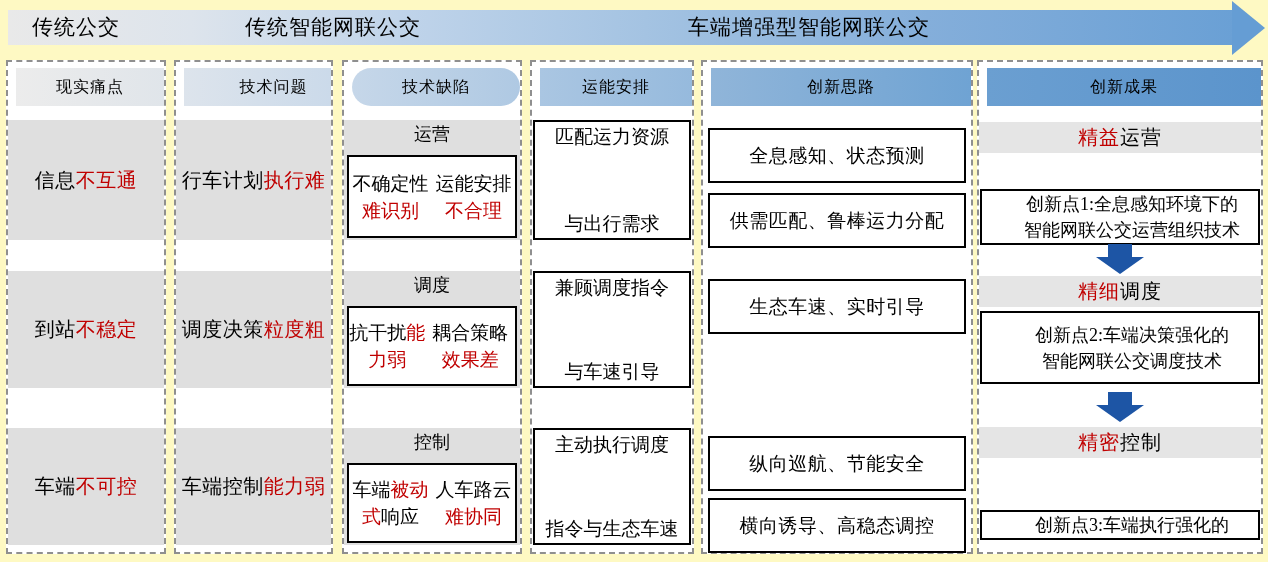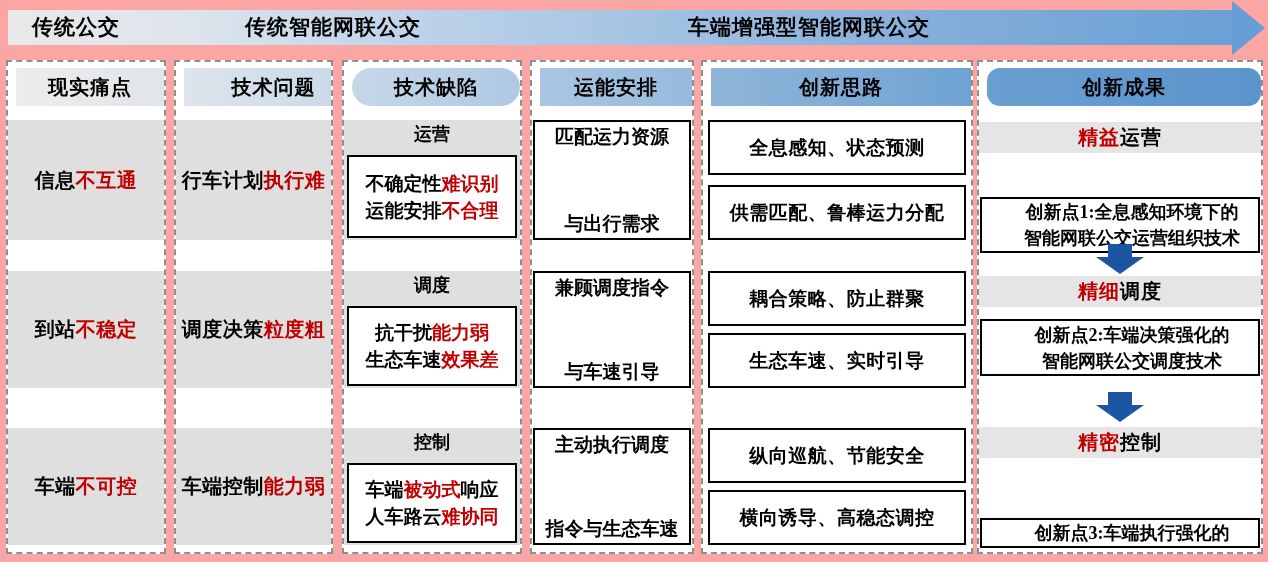--- a/index.html
+++ b/index.html
@@ -4,22 +4,22 @@
 <style>
   :root{
     --red:#C00000;
     --dark-blue:#1D55A5;
     --cell-gray:#DFDFDF;
     --band-gray:#E5E5E5;
     --dash:#8F8F8F;
   }
   html,body{margin:0;padding:0;background:#fff;}
   .canvas{
-    position:relative;width:1268px;height:562px;background:#fca5a5;overflow:hidden;
-    font-family:"Liberation Serif","DejaVu Serif",serif;font-weight:bold;color:#000;
+    position:relative;width:1268px;height:562px;background:#fef9c3;overflow:hidden;
+    font-family:"Liberation Serif","DejaVu Serif",serif;font-weight:normal;color:#000;
   }
   
   .arrow-body{
     position:absolute;left:8px;top:10px;width:1226px;height:35px;
     background:linear-gradient(90deg,#e9e9e9 0%,#dde4ec 15%,#c0d4ea 32%,#a4c3e2 52%,#84aeda 75%,#6aa0d5 100%);
   }
   .arrow-head{
     position:absolute;left:1232px;top:1px;width:0;height:0;
     border-top:27px solid transparent;border-bottom:27px solid transparent;
     border-left:33px solid #659dd4;
@@ -34,67 +34,67 @@
     box-sizing:border-box;background:#fff;
   }
   .c1{left:6px;width:160px;}
   .c2{left:174px;width:159px;}
   .c3{left:342px;width:180px;}
   .c4{left:530px;width:164px;}
   .c5{left:701px;width:272px;}
   .c6{left:977px;width:286px;}
   .hdr{
     position:absolute;top:6px;left:8px;right:0;height:38px;line-height:38px;
-    text-align:center;font-size:20px;letter-spacing:1px;
+    text-align:center;font-size:16px;letter-spacing:1px;
   }
   .c1 .hdr{background:linear-gradient(90deg,#ececec,#e0e5ea);}
   .c2 .hdr{background:linear-gradient(90deg,#dde4ec,#cbdaea);padding-left:32px;}
   .c3 .hdr{background:linear-gradient(90deg,#c6d7e9,#afc9e3);border-radius:19px;}
   .c4 .hdr{background:linear-gradient(90deg,#aac6e2,#96badd);}
   .c5 .hdr{background:linear-gradient(90deg,#90b5d9,#6fa3d3);}
-  .c6 .hdr{background:linear-gradient(90deg,#6b9fd1,#5b94cc);border-radius:13px;}
+  .c6 .hdr{background:linear-gradient(90deg,#6b9fd1,#5b94cc);}
   .slot{position:absolute;left:0;right:0;}
   .r1{top:58px;height:120px;}
   .r2{top:209px;height:117px;}
   .r3{top:366px;height:117px;}
   
   .graycell{
     height:100%;background:var(--cell-gray);
     display:flex;align-items:center;justify-content:center;
     font-size:20px;letter-spacing:.5px;text-align:center;
   }
   
   .defect{height:100%;background:var(--cell-gray);display:flex;flex-direction:column;}
   .defect-label{flex:none;height:29px;line-height:29px;text-align:center;font-size:18px;}
   .defect-box{
     flex:1;margin:6px 3px 2px 3px;background:#fff;border:2px solid #000;
-    display:flex;flex-direction:column;align-items:center;justify-content:center;
+    display:flex;flex-direction:row;align-items:center;justify-content:center;
     font-size:19px;line-height:27px;text-align:center;
   }
   
   .chbox{
     position:absolute;top:0;bottom:0;left:1px;right:1px;border:2px solid #000;background:#fff;
     display:flex;flex-direction:column;align-items:center;justify-content:space-between;
     font-size:19px;line-height:29px;text-align:center;
   }
   
-  .ideas{display:flex;flex-direction:column;justify-content:space-between;height:100%;}
+  .ideas{display:flex;flex-direction:column;justify-content:space-between;height:100%;margin-top:8px;}
   .ibox{
     height:51px;margin:0 5px;border:2px solid #000;background:#fff;
     display:flex;align-items:center;justify-content:center;
     font-size:19px;letter-spacing:.5px;white-space:nowrap;
   }
   
   .g{position:absolute;left:0;right:0;display:flex;flex-direction:column;}
   .g1{top:60px;height:118px;gap:32px;}
   .g2{top:214px;height:112px;}
   .g3{top:365px;height:114px;gap:48px;}
   .result-title{flex:none;height:31px;line-height:31px;text-align:center;font-size:20px;background:var(--band-gray);letter-spacing:1px;}
   .result-box{
-    flex:1;border:2px solid #000;background:#fff;margin:12px 1px;
+    flex:1;border:2px solid #000;background:#fff;margin:4px 1px;
     display:flex;flex-direction:column;align-items:center;justify-content:center;
     font-size:18px;line-height:26px;text-align:left;white-space:nowrap;padding-left:24px;
   }
   .down-arrow{position:absolute;left:0;right:0;}
   .a1{top:182px;}
   .a2{top:330px;}
   .down-arrow .stem{width:24px;height:13px;background:var(--dark-blue);margin:0 auto;}
   .down-arrow .headtri{
     width:0;height:0;margin:0 auto;
     border-left:24px solid transparent;border-right:24px solid transparent;
@@ -166,21 +166,21 @@
           <div class="line"><span>不确定性</span><span class="red">难识别</span></div>
           <div class="line"><span>运能安排</span><span class="red">不合理</span></div>
         </div>
       </div>
     </div>
     <div class="slot r2">
       <div class="defect">
         <div class="defect-label">调度</div>
         <div class="defect-box">
           <div class="line"><span>抗干扰</span><span class="red">能力弱</span></div>
-          <div class="line"><span>生态车速</span><span class="red">效果差</span></div>
+          <div class="line"><span>耦合策略</span><span class="red">效果差</span></div>
         </div>
       </div>
     </div>
     <div class="slot r3">
       <div class="defect">
         <div class="defect-label">控制</div>
         <div class="defect-box">
           <div class="line"><span>车端</span><span class="red">被动式</span><span>响应</span></div>
           <div class="line"><span>人车路云</span><span class="red">难协同</span></div>
         </div>
@@ -213,21 +213,20 @@
   <div class="col c5">
     <div class="hdr">创新思路</div>
     <div class="slot r1">
       <div class="ideas">
         <div class="ibox">全息感知、状态预测</div>
         <div class="ibox">供需匹配、鲁棒运力分配</div>
       </div>
     </div>
     <div class="slot r2">
       <div class="ideas">
-        <div class="ibox">耦合策略、防止群聚</div>
         <div class="ibox">生态车速、实时引导</div>
       </div>
     </div>
     <div class="slot r3">
       <div class="ideas">
         <div class="ibox">纵向巡航、节能安全</div>
         <div class="ibox">横向诱导、高稳态调控</div>
       </div>
     </div>
   </div>

